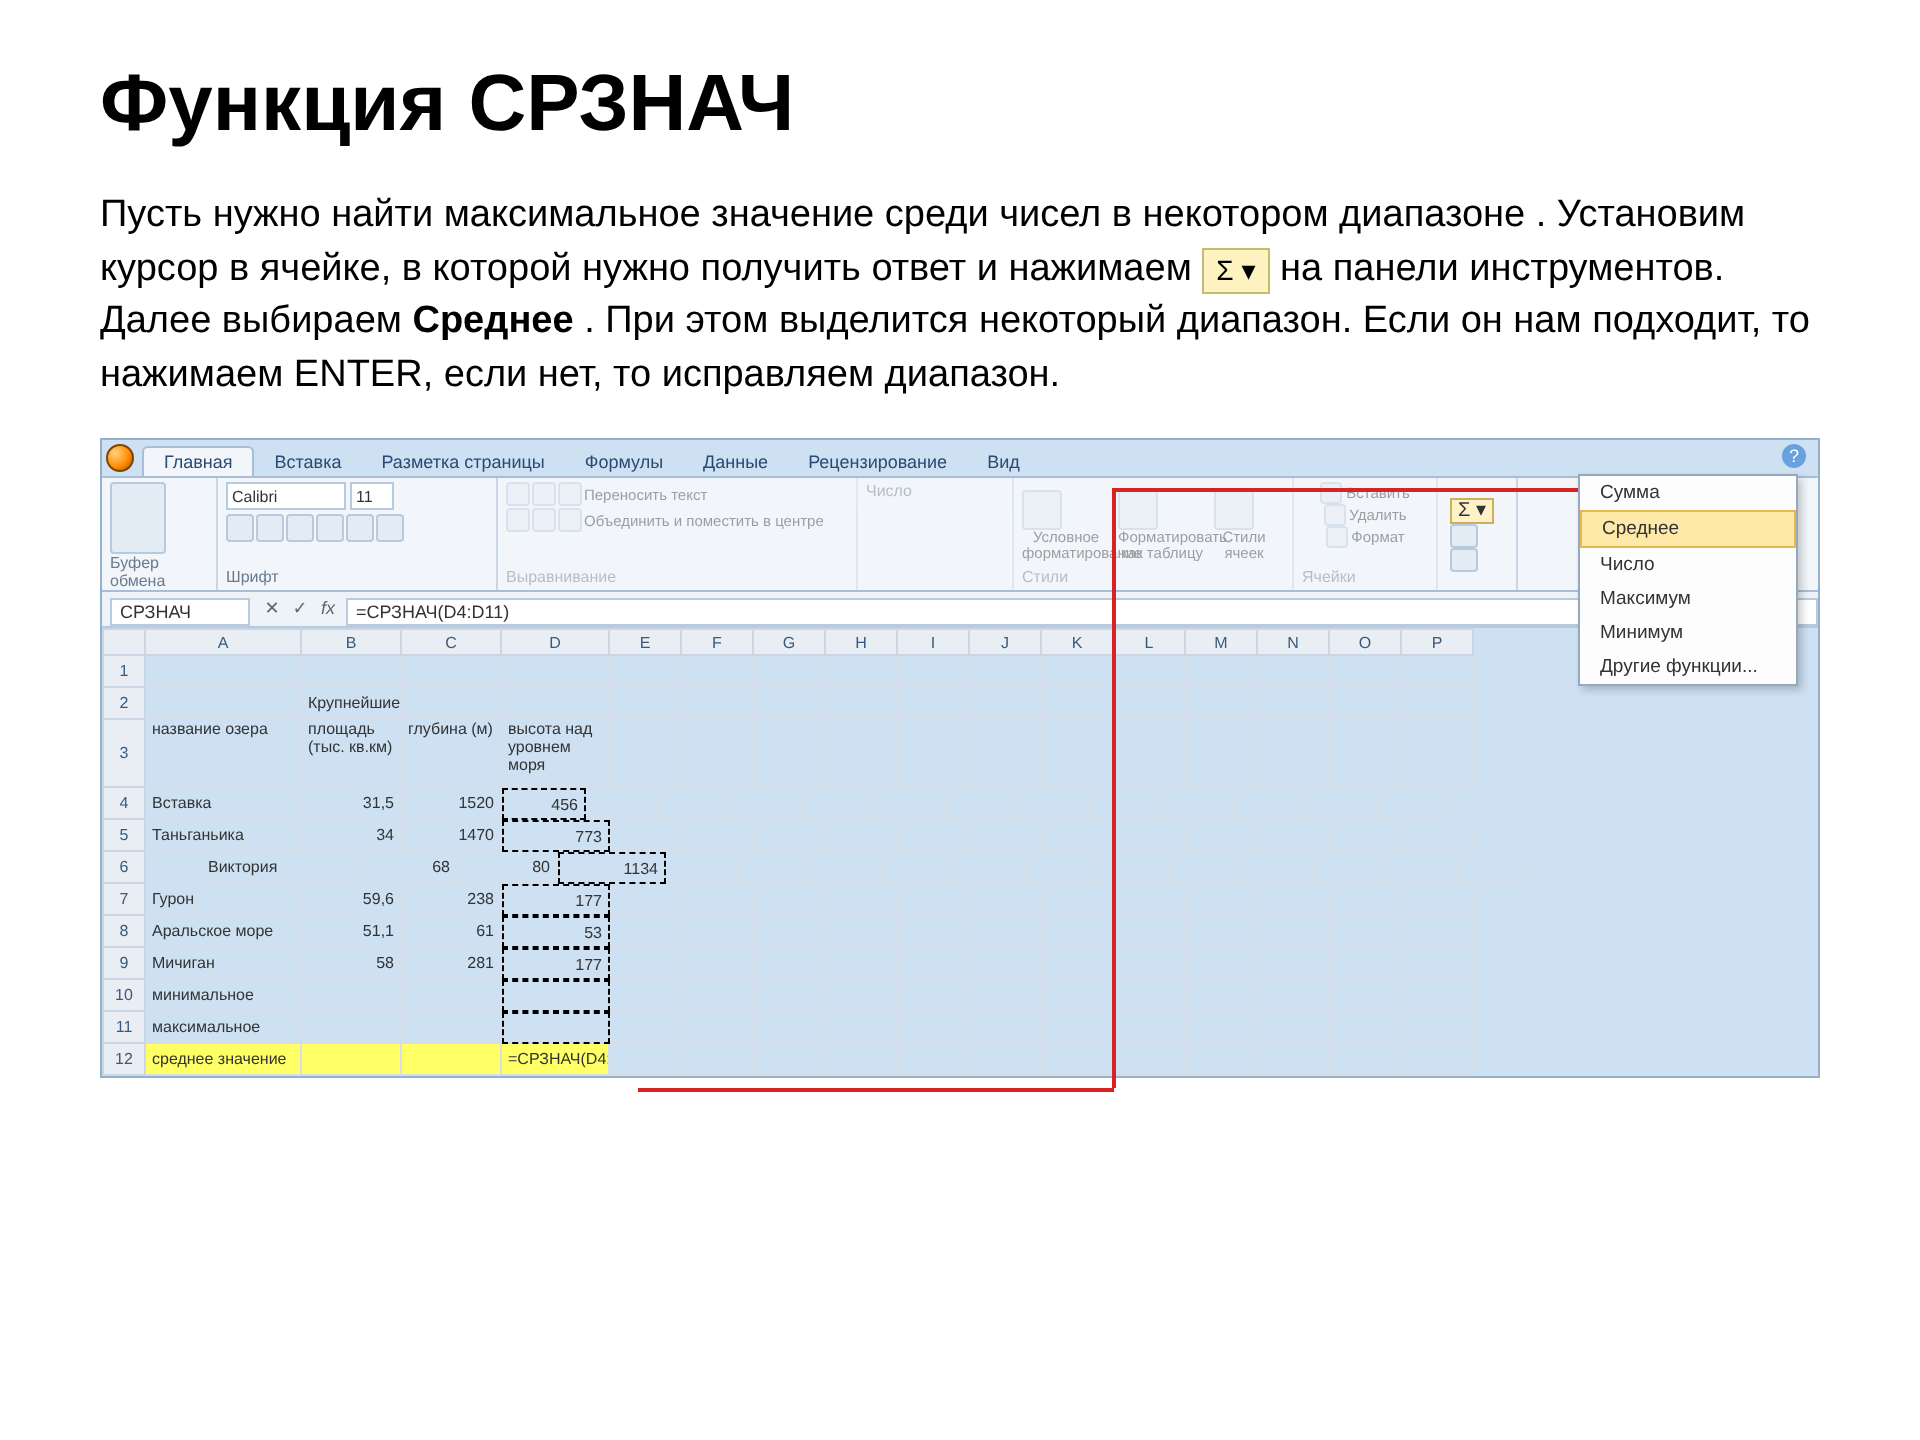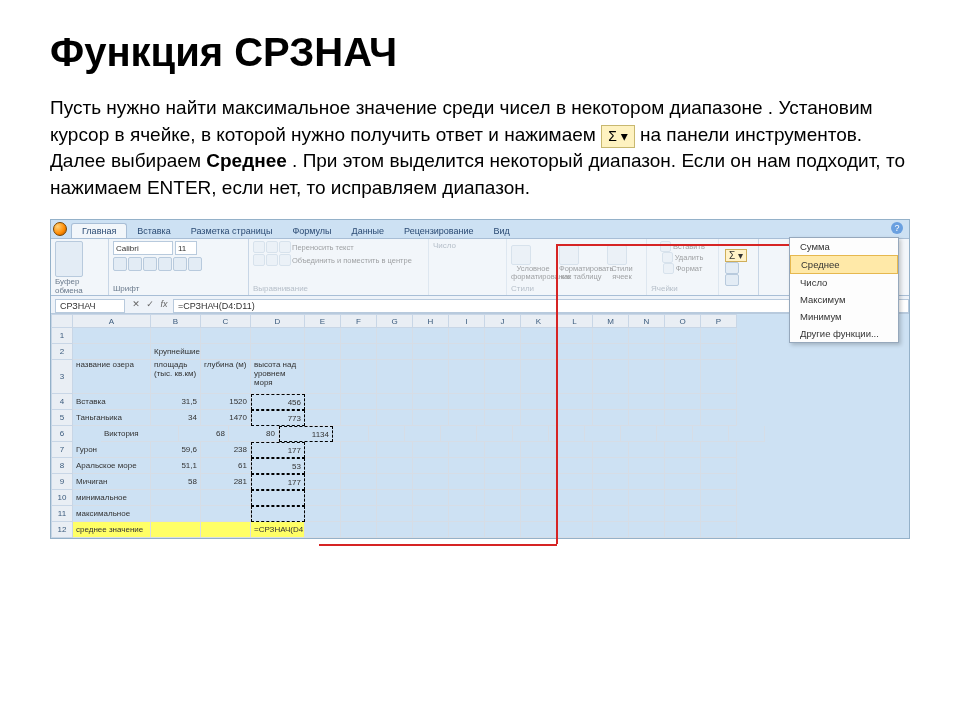--- a/index.html
+++ b/index.html
@@ -263,21 +263,21 @@
             <div class="cell hdr" style="width: 36px; height: 34px;"></div>
             <div class="cell hdr" style="width: 36px; height: 34px;"></div>
             <div class="cell hdr" style="width: 36px; height: 34px;"></div>
             <div class="cell hdr" style="width: 36px; height: 34px;"></div>
           </div>
           <div class="row">
             <div class="rowhdr" style="height: 16px;">4</div>
             <div class="cell" style="width: 78px; height: 16px;">Вставка</div>
             <div class="cell num" style="width: 50px; height: 16px;">31,5</div>
             <div class="cell num" style="width: 50px; height: 16px;">1520</div>
-            <div class="cell num marquee" style="width: 54px; height: 16px;">456</div>
+            <div class="cell num marquee" style="width: 42px; height: 16px;">456</div>
             <div class="cell" style="width: 36px; height: 16px;"></div>
             <div class="cell" style="width: 36px; height: 16px;"></div>
             <div class="cell" style="width: 36px; height: 16px;"></div>
             <div class="cell" style="width: 36px; height: 16px;"></div>
             <div class="cell" style="width: 36px; height: 16px;"></div>
             <div class="cell" style="width: 36px; height: 16px;"></div>
             <div class="cell" style="width: 36px; height: 16px;"></div>
             <div class="cell" style="width: 36px; height: 16px;"></div>
             <div class="cell" style="width: 36px; height: 16px;"></div>
             <div class="cell" style="width: 36px; height: 16px;"></div>

